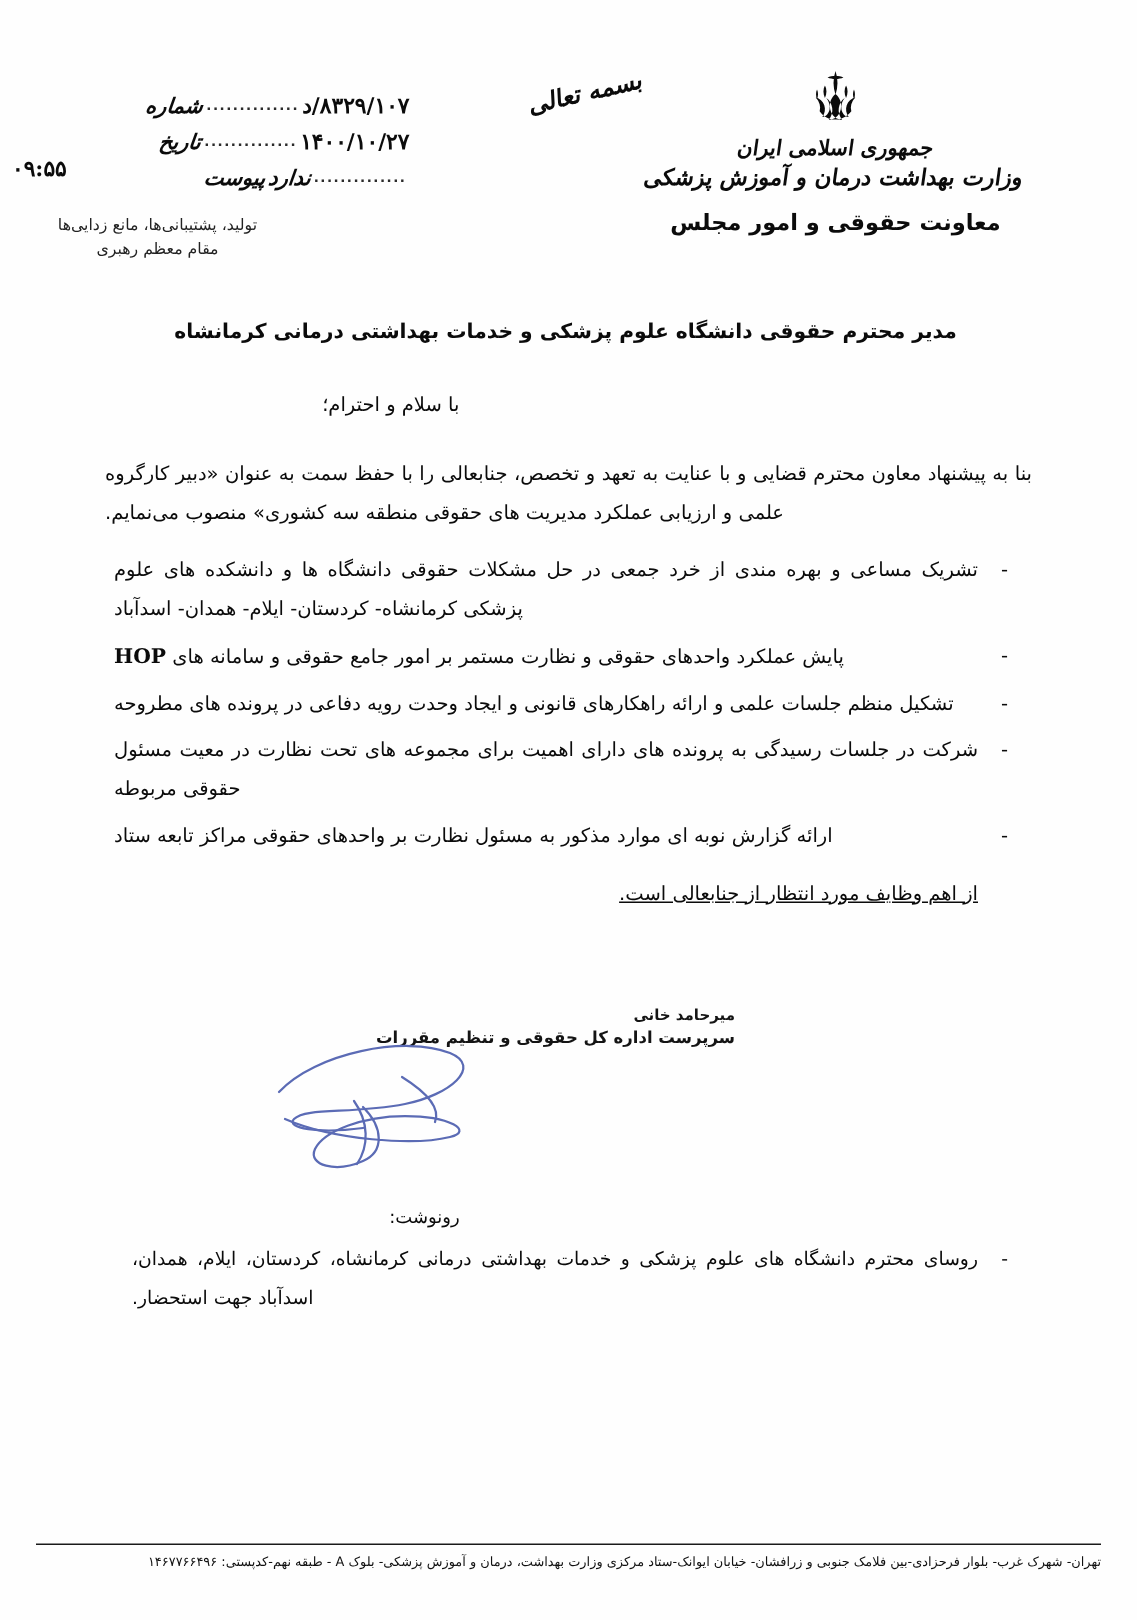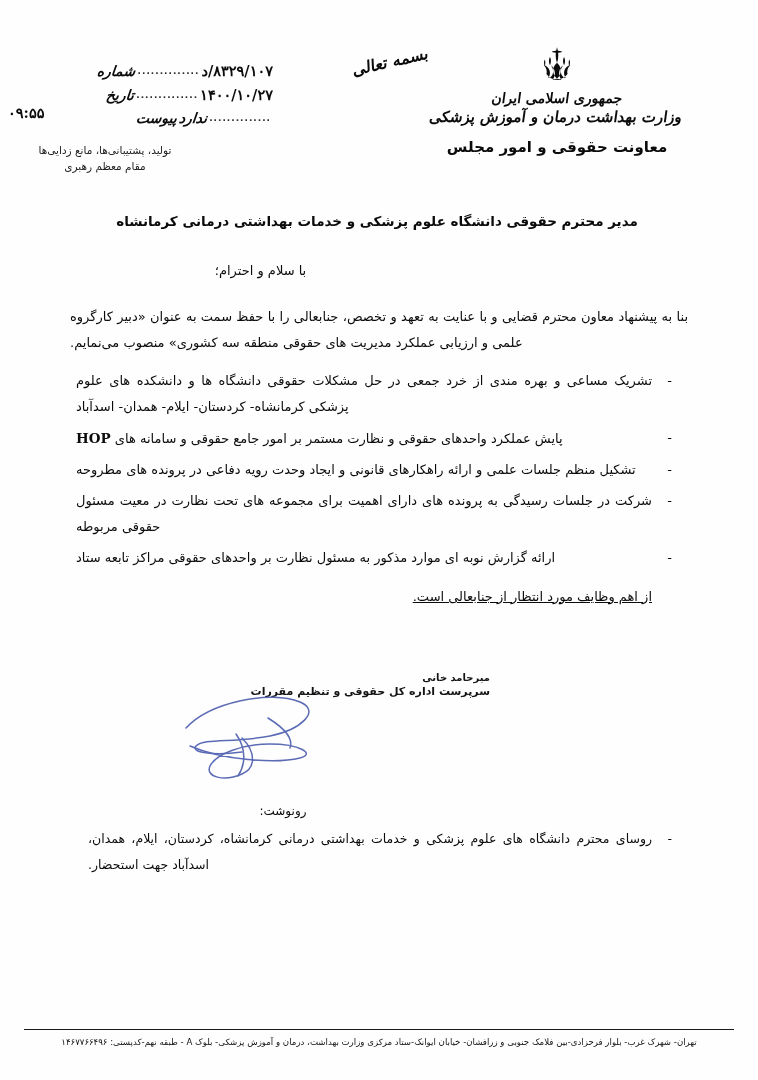--- a/index.html
+++ b/index.html
@@ -284,21 +284,21 @@
     right: 24px;
     bottom: 30px;
   }
   .footer-rule {
     border-top: 1.2px solid #1a1a1a;
     margin-bottom: 5px;
   }
   .footer-line {
     font-size: 8.6px;
     line-height: 1.75;
-    text-align: center;
+    text-align: right;
     color: #111;
     white-space: nowrap;
   }
   .footer-email {
     direction: ltr;
     display: inline-block;
     font-family: "DejaVu Serif", "Liberation Serif", serif;
     font-weight: bold;
     font-size: 10.5px;
     margin-right: 10px;

